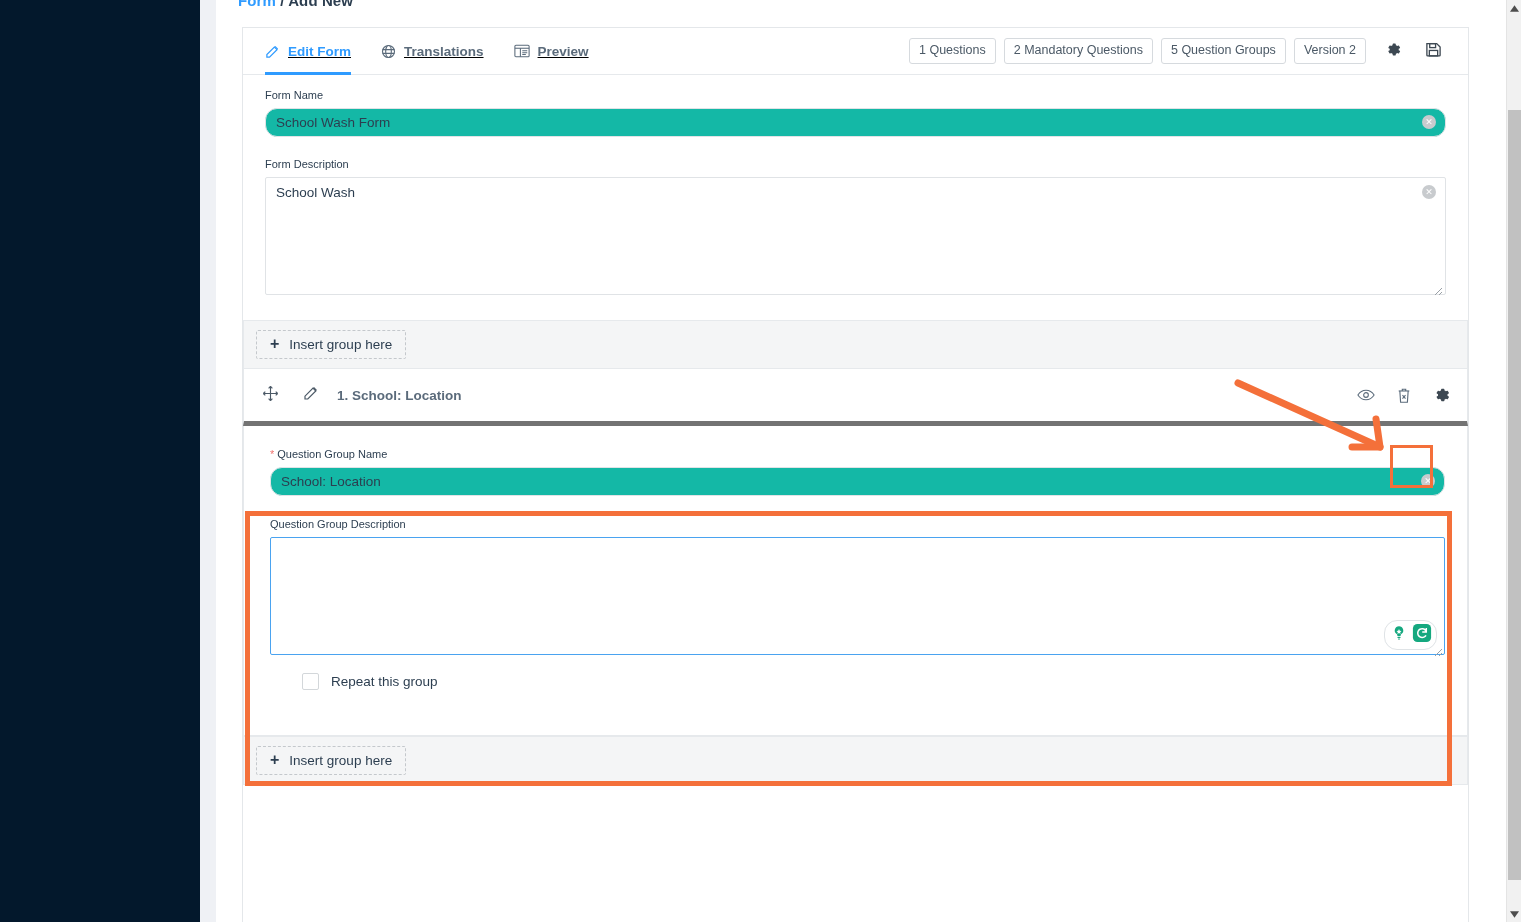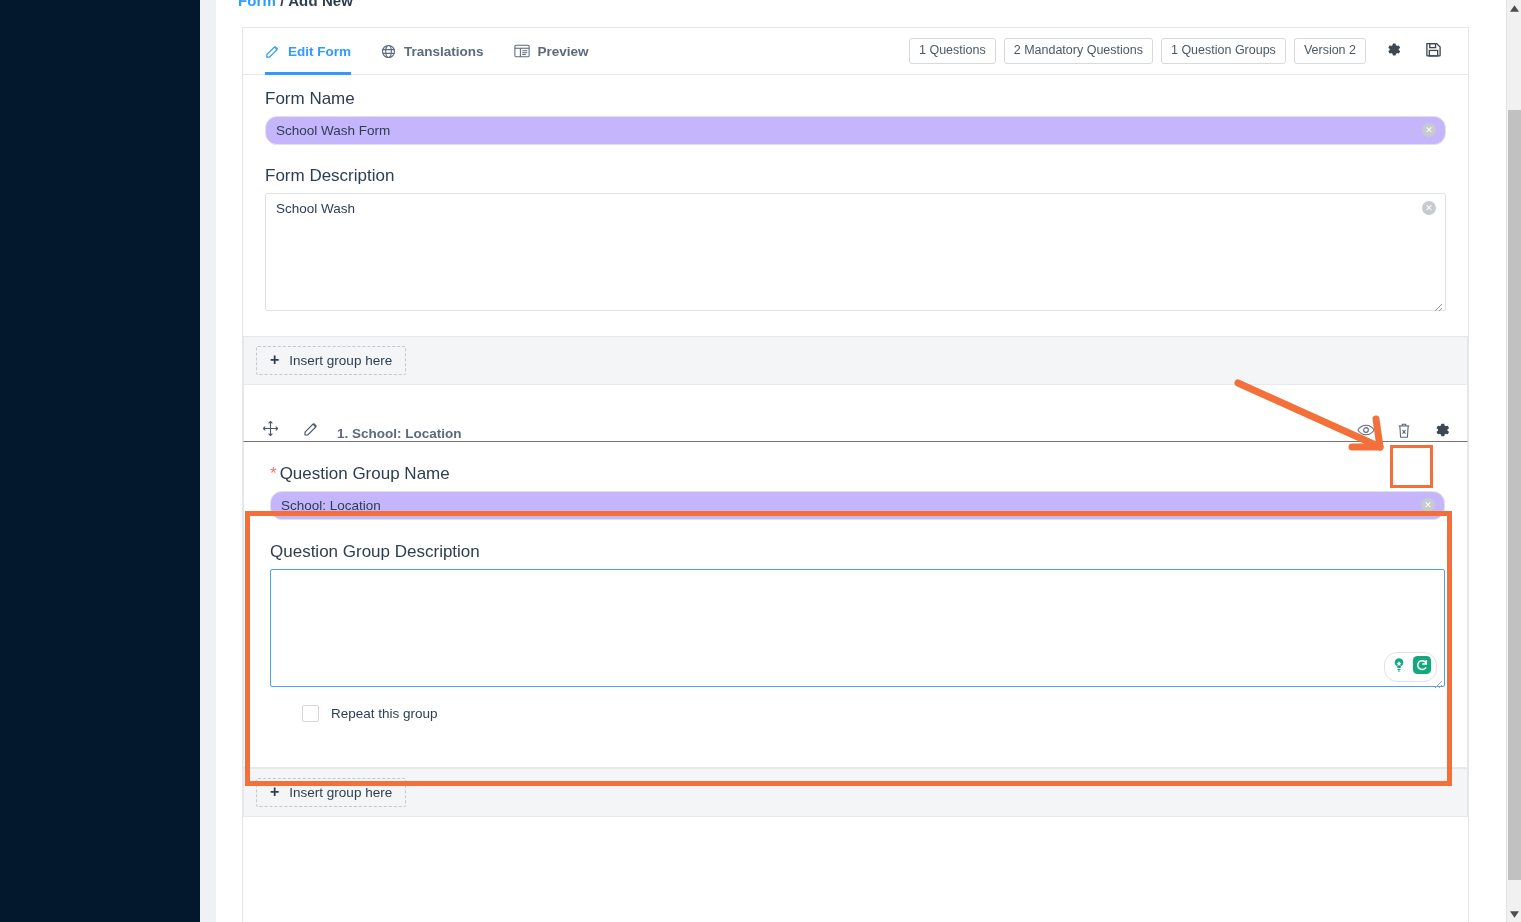--- a/index.html
+++ b/index.html
@@ -48,20 +48,21 @@
     background: #ffffff;
     border: 1px solid #e4e7ea;
     border-bottom: none;
   }
 
   
   .tabs-row {
     position: relative; height: 47px;
     padding: 0 22px;
     border-bottom: 1px solid #e6e9ec;
+    text-decoration: underline;
   }
   .tabs { display: flex; align-items: center; height: 46px; gap: 30px; }
   .tab {
     display: flex; align-items: center; gap: 8px;
     height: 46px; font-size: 13.5px; font-weight: bold;
     color: #5b6b7b; cursor: pointer; position: relative;
     white-space: nowrap;
   }
   .tab.active { color: #2f9bff; }
   .tab.active::after {
@@ -85,33 +86,33 @@
     width: 26px; height: 26px; display: flex;
     align-items: center; justify-content: center;
     cursor: pointer; background: none; border: none; padding: 0;
     margin-left: 6px;
   }
 
   
   .card-body { padding: 14px 22px 0 22px; }
 
   .field-label {
-    font-size: 17px; color: #2c3e50; margin-bottom: 7px;
+    font-size: 11px; color: #2c3e50; margin-bottom: 7px;
     font-weight: normal;
   }
   .req { color: #ef7470; margin-right: 3px; }
 
   .input-wrap { position: relative; margin-bottom: 21px; }
   .text-input {
     width: 100%; height: 29px;
     border: 1px solid #e0e3e6; border-radius: 12px;
     padding: 3px 34px 3px 10px;
     font-size: 13.5px; color: #2c3e50;
     font-family: "Liberation Sans", sans-serif;
-    background: #c4b5fd; outline: none;
+    background: #14b8a6; outline: none;
   }
   .ta-input {
     width: 100%; height: 118px; resize: none;
     border: 1px solid #e0e3e6; border-radius: 2px;
     padding: 6px 34px 6px 10px;
     font-size: 13.5px; color: #2c3e50;
     font-family: "Liberation Sans", sans-serif;
     background: #fff; outline: none;
     line-height: 1.4;
   }
@@ -139,23 +140,23 @@
     border: 1px dashed #c4c8cc; background: transparent;
     padding: 5px 13px 6px; border-radius: 2px;
     font-size: 13.5px; color: #2c3e50; cursor: pointer;
     font-family: "Liberation Sans", sans-serif;
   }
   .plus { font-size: 16px; font-weight: bold; line-height: 1; }
 
   
   .group-row {
     position: relative; height: 57px;
-    display: flex; align-items: flex-end;
+    display: flex; align-items: center;
     border-left: 1px solid #e6e9ec; border-right: 1px solid #e6e9ec;
-    border-bottom: 1px solid #737373;
+    border-bottom: 5px solid #737373;
     padding: 0 14px 0 18px; background: #fff;
   }
   .group-row .drag { cursor: move; margin-right: 24px; }
   .group-row .pencil { cursor: pointer; margin-right: 18px; }
   .group-title { font-size: 13.5px; font-weight: bold; color: #5b6b7b; }
   .group-actions {
     margin-left: auto; display: flex; align-items: center; gap: 16px;
   }
   .act { width: 22px; height: 22px; display: flex; align-items: center;
          justify-content: center; cursor: pointer; }
@@ -282,21 +283,21 @@
               </svg>
             </span>
             <span>Preview</span>
           </div>
 
         </div>
 
         <div class="meta-row">
           <span class="badge">1 Questions</span>
           <span class="badge">2 Mandatory Questions</span>
-          <span class="badge">1 Question Groups</span>
+          <span class="badge">5 Question Groups</span>
           <span class="badge">Version 2</span>
 
           <button class="icon-btn">
             <span>
               <svg width="17" height="17" viewBox="0 0 20 20" fill="#3d4852">
                 <path d="M10 6.6a3.4 3.4 0 100 6.8 3.4 3.4 0 000-6.8zm0 5a1.6 1.6 0 110-3.2 1.6 1.6 0 010 3.2z"></path>
                 <path d="M17.4 11.6l-1.3-.7a6.4 6.4 0 000-1.8l1.3-.7a.6.6 0 00.25-.78l-1.2-2.1a.6.6 0 00-.76-.26l-1.35.6a6.3 6.3 0 00-1.55-.9l-.16-1.47a.6.6 0 00-.6-.54h-2.4a.6.6 0 00-.6.54L8.9 4.96c-.56.22-1.08.52-1.55.9l-1.35-.6a.6.6 0 00-.76.26l-1.2 2.1a.6.6 0 00.25.78l1.3.7a6.4 6.4 0 000 1.8l-1.3.7a.6.6 0 00-.25.78l1.2 2.1c.15.27.48.37.76.26l1.35-.6c.47.38.99.68 1.55.9l.16 1.47c.04.31.3.54.6.54h2.4a.6.6 0 00.6-.54l.16-1.47c.56-.22 1.08-.52 1.55-.9l1.35.6c.28.11.61.01.76-.26l1.2-2.1a.6.6 0 00-.25-.78z"></path>
               </svg>
             </span>
           </button>

